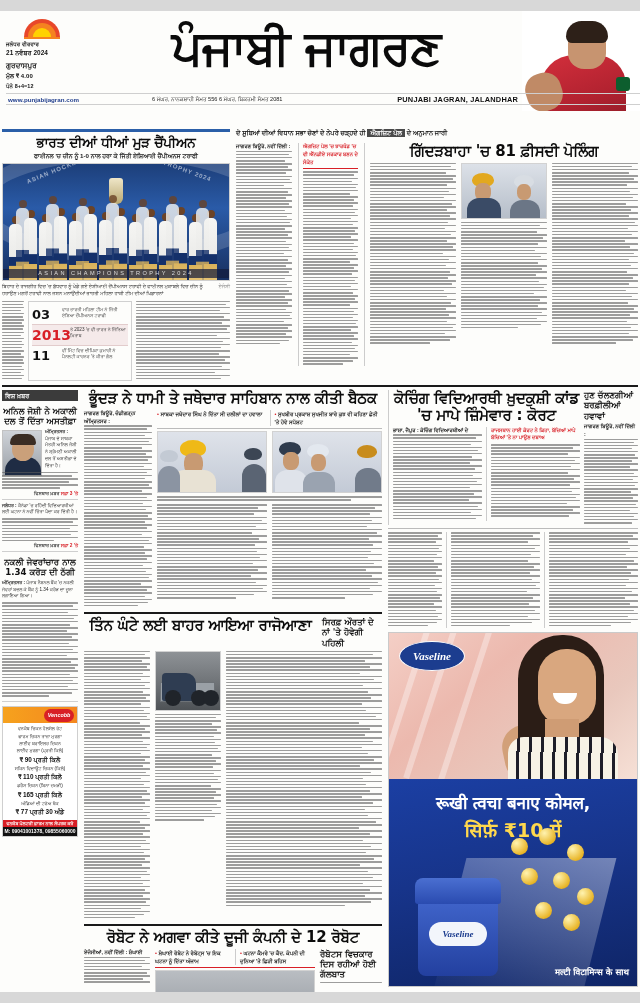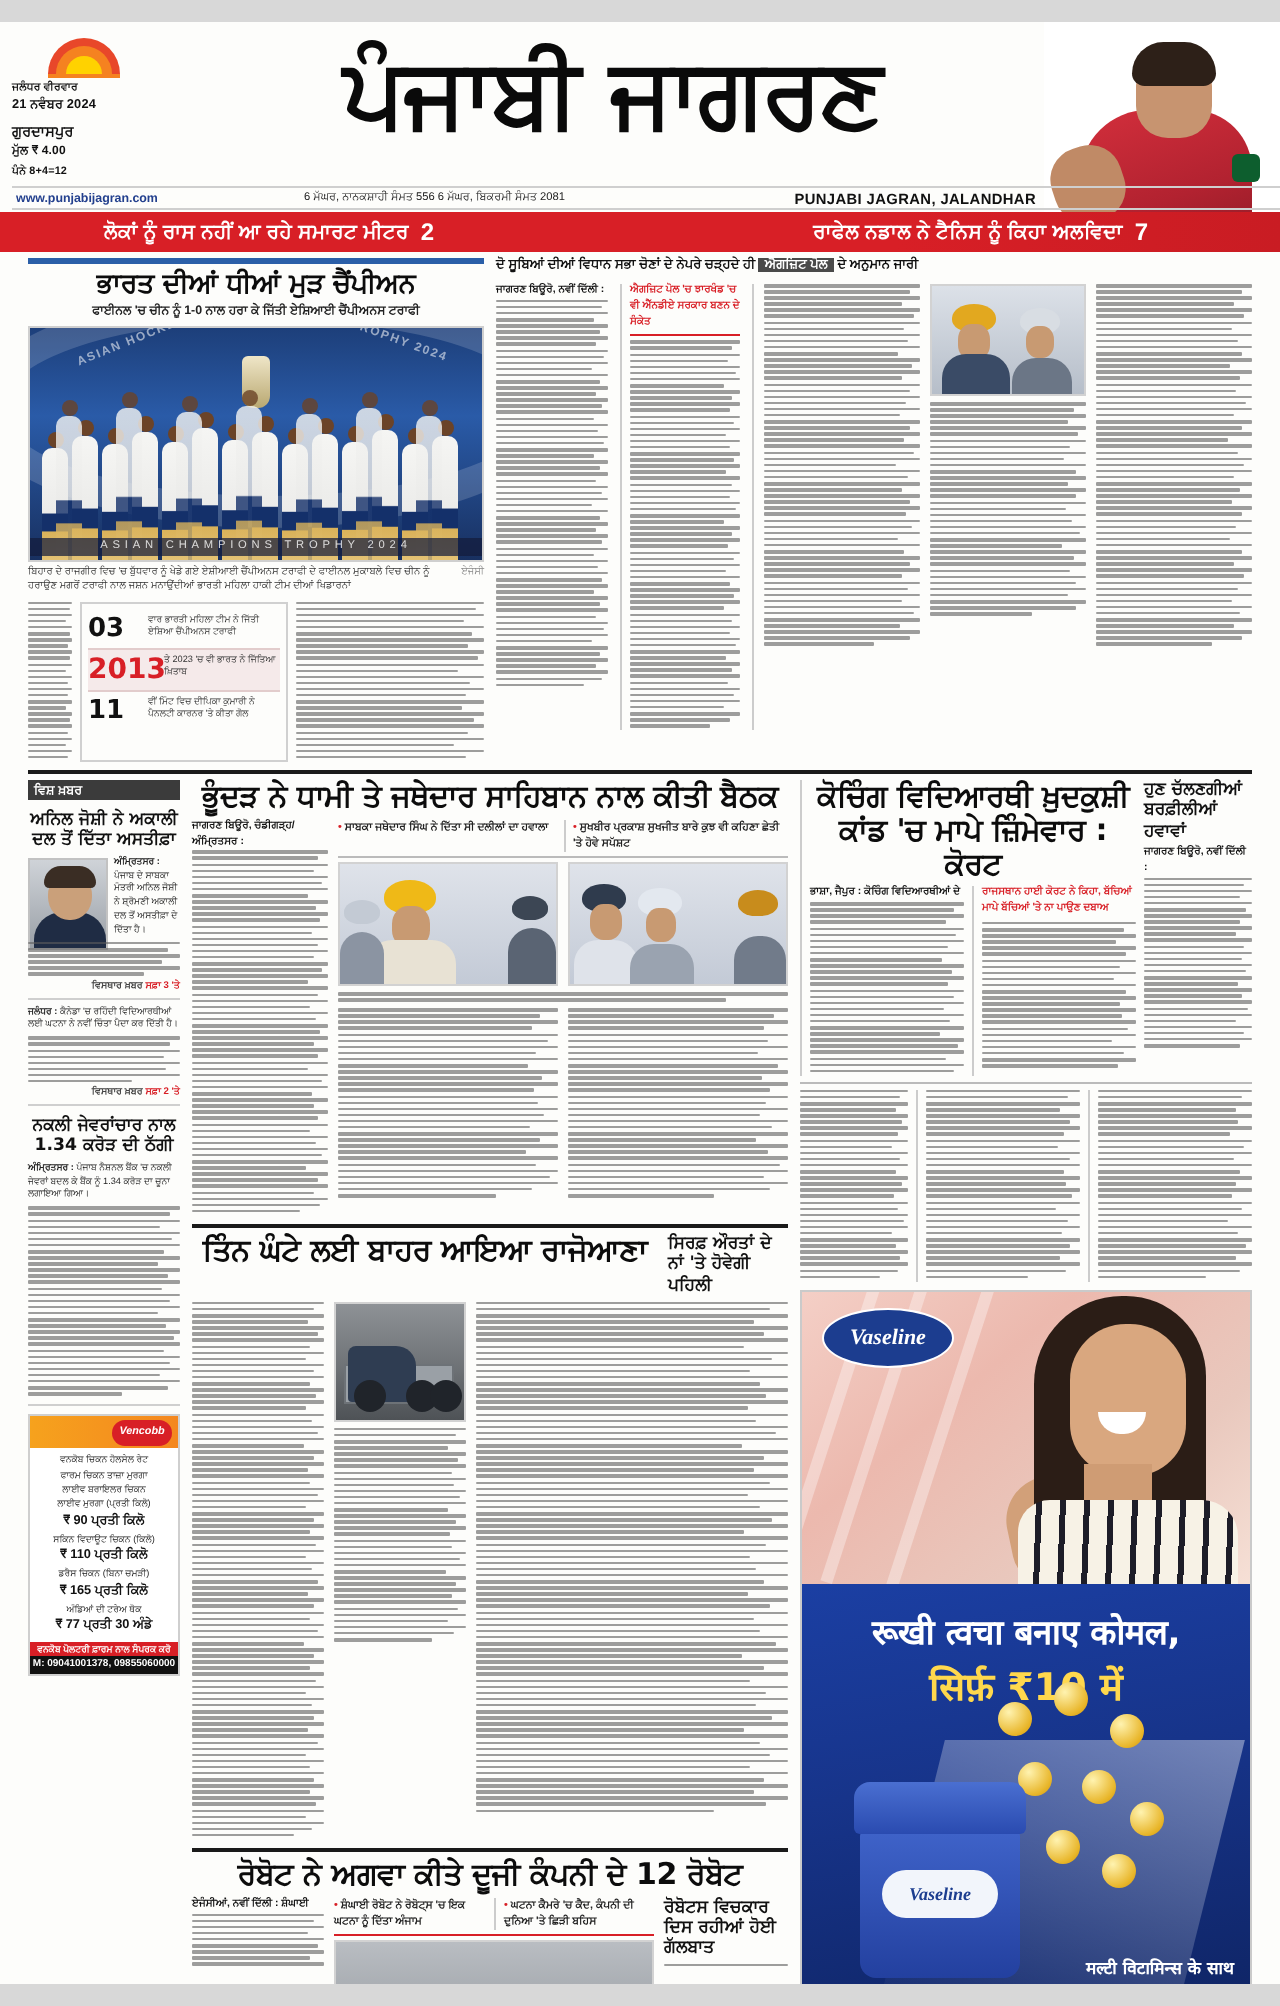--- a/index.html
+++ b/index.html
@@ -84,21 +84,21 @@
     position: absolute; left: 0; right: 0; top: 95px; height: 20px;
     background: linear-gradient(90deg,#d81f26 0%, #d81f26 70%, #c91c23 100%);
     color: #fff; display: flex; align-items: center;
   }
   .redbar .t { font-size: 10px; font-weight: bold; letter-spacing: .2px; }
   .redbar .n { font-size: 12px; font-weight: bold; padding: 0 6px; }
   .redbar .left { padding-left: 52px; display:flex; align-items:center; }
   .redbar .right { margin-left: auto; padding-right: 60px; display:flex; align-items:center; }
 
   
-  .content { position: absolute; left: 0; top: 118px; right: 0; bottom: 0; padding: 0 14px; }
+  .content { position: absolute; left: 0; top: 118px; right: 0; bottom: 0; padding: 0 2px; }
 
   .hr-thin { border-top: 1px solid #bbb; }
   .hr-thick { border-top: 2px solid #1a1a1a; }
   .hr-red { border-top: 1.6px solid #d81f26; }
 
   
   .txt { display: block; }
   .txt i {
     display: block; height: 2.2px; background: #5d5d5d; opacity: .72;
     margin-bottom: 2.1px; border-radius: .5px;
@@ -317,30 +317,20 @@
       <div class="logo-badge"></div>
     </div>
 
     <div class="mh-strip">
       <div class="url">www.punjabijagran.com</div>
       <div class="dates">6 ਮੱਘਰ, ਨਾਨਕਸ਼ਾਹੀ ਸੰਮਤ 556   6 ਮੱਘਰ, ਬਿਕਰਮੀ ਸੰਮਤ 2081</div>
       <div class="edition">PUNJABI JAGRAN, JALANDHAR</div>
     </div>
   </div>
 
-  <div class="redbar">
-    <div class="left">
-      <span class="t">ਲੋਕਾਂ ਨੂੰ ਰਾਸ ਨਹੀਂ ਆ ਰਹੇ ਸਮਾਰਟ ਮੀਟਰ</span>
-      <span class="n">2</span>
-    </div>
-    <div class="right">
-      <span class="t">ਰਾਫੇਲ ਨਡਾਲ ਨੇ ਟੈਨਿਸ ਨੂੰ ਕਿਹਾ ਅਲਵਿਦਾ</span>
-      <span class="n">7</span>
-    </div>
-  </div>
 
   <div class="content">
 
     <div class="top-row">
 
       <div class="col-a">
         <div class="blue-rule"></div>
         <div class="h-lead" style="text-align:center">ਭਾਰਤ ਦੀਆਂ ਧੀਆਂ ਮੁੜ ਚੈਂਪੀਅਨ</div>
         <div class="sub" style="text-align:center;padding:2px 0 3px">ਫਾਈਨਲ 'ਚ ਚੀਨ ਨੂੰ 1-0 ਨਾਲ ਹਰਾ ਕੇ ਜਿੱਤੀ ਏਸ਼ਿਆਈ ਚੈਂਪੀਅਨਸ ਟਰਾਫੀ</div>
 
@@ -606,20 +596,21 @@
                 <i style="width:94%"></i>
                 <i style="width:100%"></i>
                 <i style="width:85%"></i>
               <i style="width:100%"></i>
                 <i style="width:91%"></i>
                 <i style="width:72%"></i>
             </div>
           </div>
 
           <div style="flex:1;border-left:1px solid #ccc;padding-left:5px">
+            <div class="h-mid" style="text-align:center;padding-bottom:3px">ਗਿੱਦੜਬਾਹਾ 'ਚ 81 ਫ਼ੀਸਦੀ ਪੋਲਿੰਗ</div>
             <div style="display:flex;gap:5px">
               <div style="flex:1" class="txt tiny">
                 <i style="width:100%"></i>
                   <i style="width:94%"></i>
                   <i style="width:100%"></i>
                   <i style="width:88%"></i>
                 <i style="width:100%"></i>
                   <i style="width:96%"></i>
                   <i style="width:100%"></i>
                   <i style="width:90%"></i>

